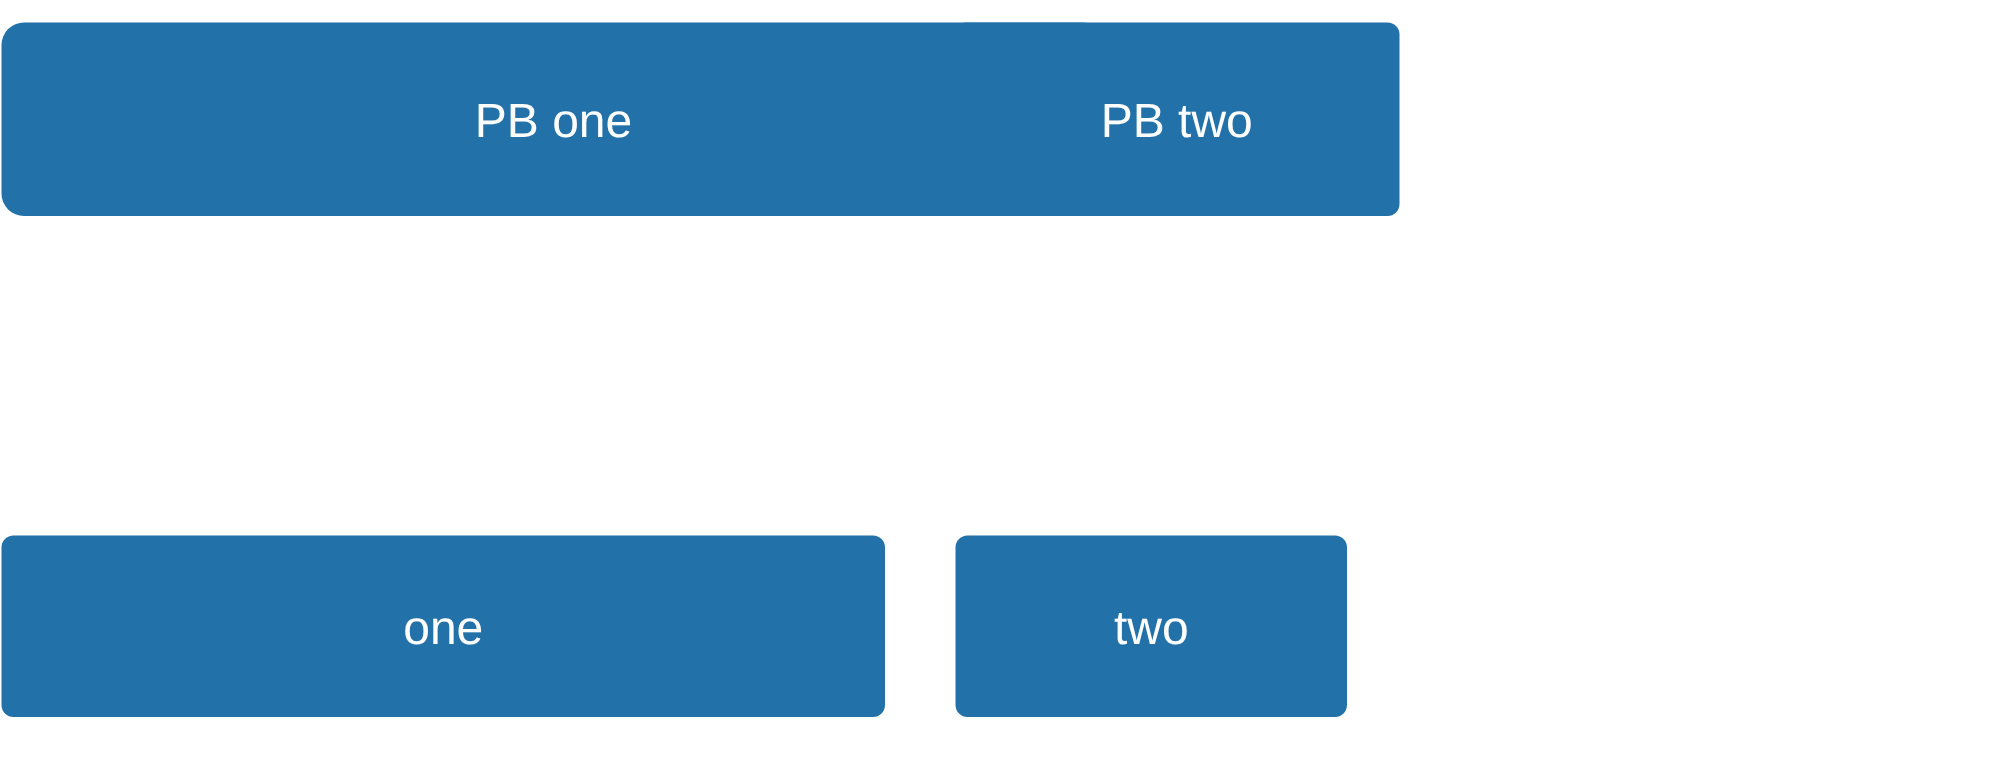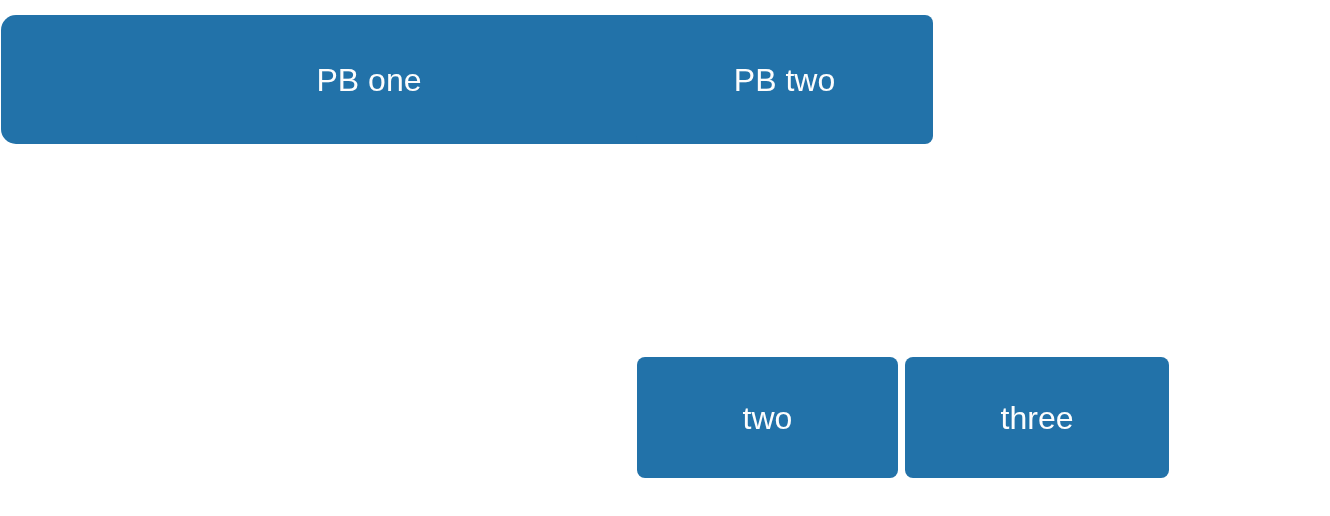--- a/index.html
+++ b/index.html
@@ -41,15 +41,15 @@
 </style>
 </head>
 <body>
 
 <div class="screen">
 
   <button class="btn pb-one">PB one</button>
   <button class="btn pb-two">PB two</button>
 
 
+  <button class="btn one">one</button>
   <button class="btn two">two</button>
-  <button class="btn three">three</button>
 </div>
 
 </body></html>

